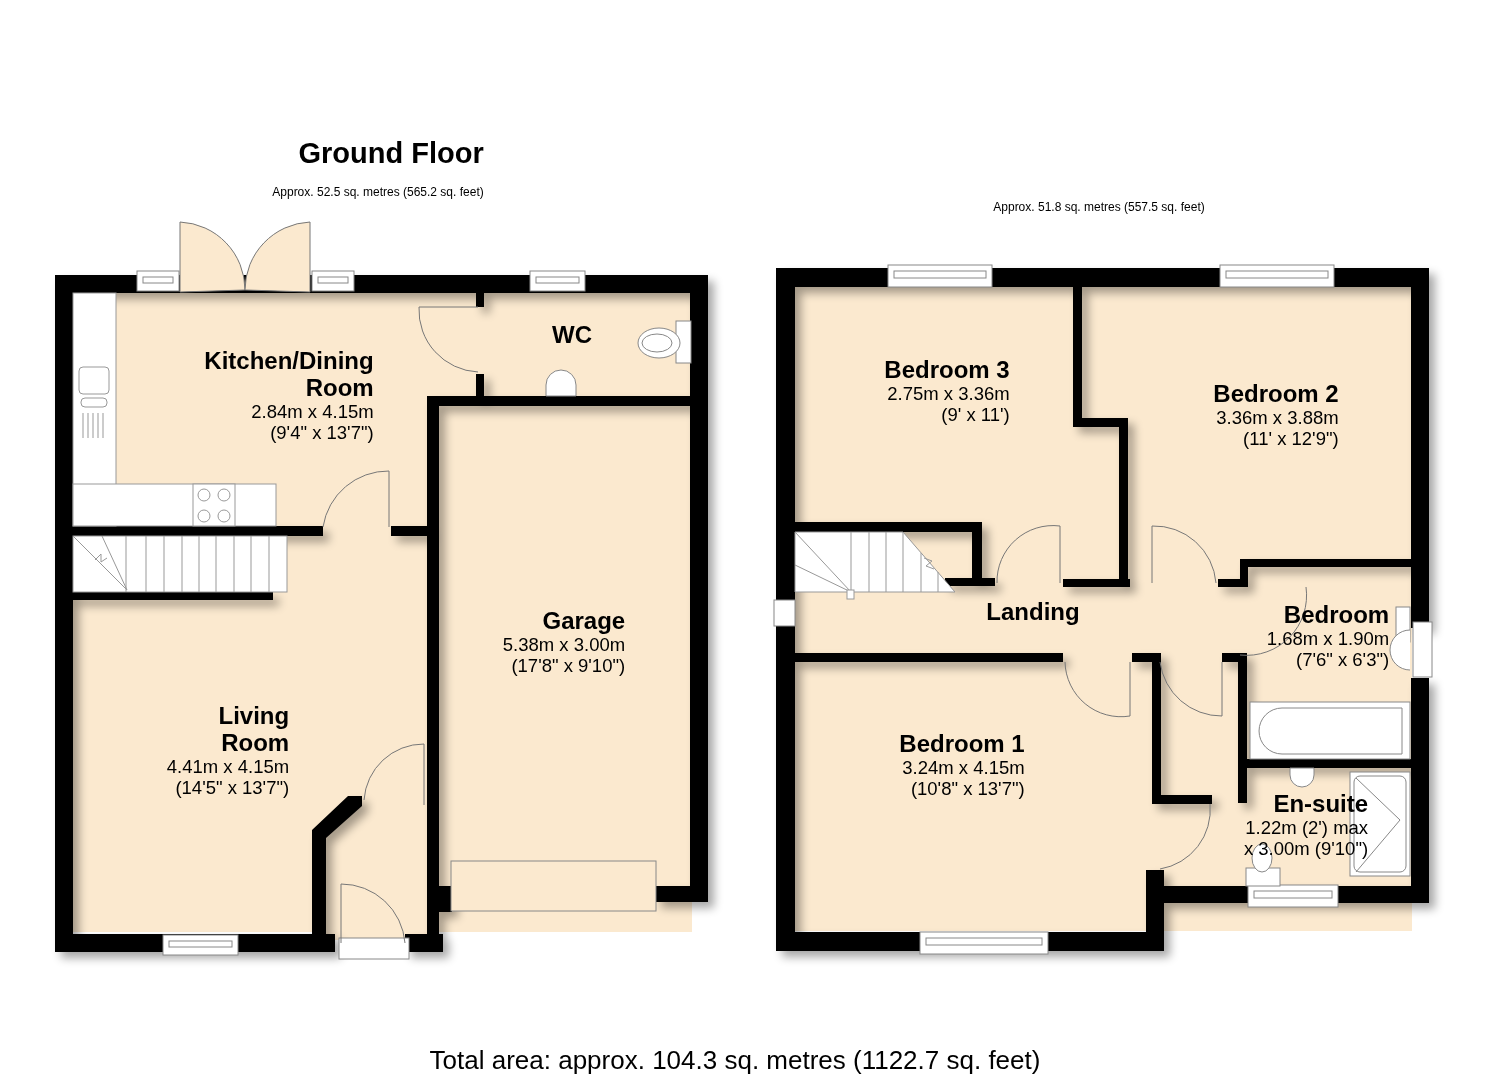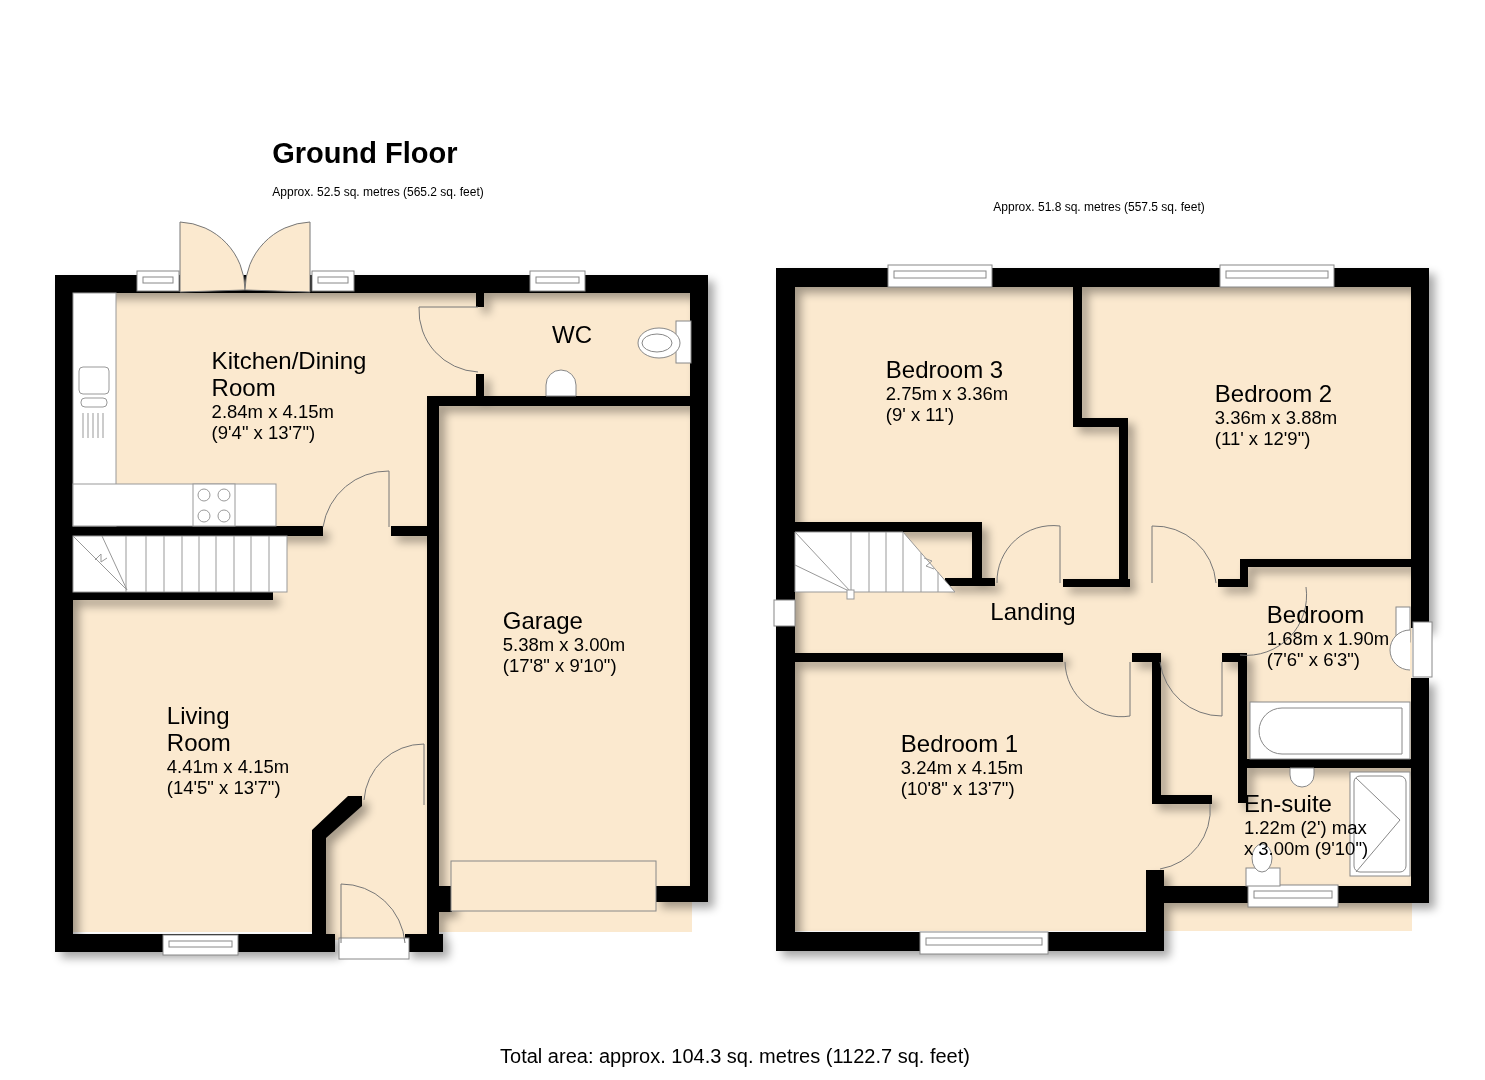--- a/index.html
+++ b/index.html
@@ -1,25 +1,25 @@
 <!DOCTYPE html>
 <html><head>
 <meta charset="utf-8">
 <style>
   html, body { margin: 0; padding: 0; background: #ffffff; }
   body { width: 1485px; height: 1080px; position: relative; overflow: hidden;
          font-family: "Liberation Sans", sans-serif; color: #000; }
   svg.plan { position: absolute; left: 0; top: 0; }
-  .lbl { position: absolute; text-align: left; line-height: 1.0; transform: translateX(-50%); white-space: nowrap; }
+  .lbl { position: absolute; text-align: right; line-height: 1.0; transform: translateX(-50%); white-space: nowrap; }
   .floor-title { font-weight: bold; font-size: 29px; }
   .floor-sub { font-size: 12px; margin-top: 18px; }
-  .room-name { font-weight: normal; font-size: 24px; line-height: 27px; }
+  .room-name { font-weight: bold; font-size: 24px; line-height: 27px; }
   .room-dim { font-size: 18.5px; line-height: 21px; }
   .total { position: absolute; left: 735px; top: 1045px; transform: translateX(-50%);
-           font-size: 20px; white-space: nowrap; }
+           font-size: 26px; white-space: nowrap; }
 </style>
 </head>
 <body>
 
 <svg class="plan" width="1485" height="1080" viewBox="0 0 1485 1080">
   <defs>
     <filter id="sh" x="-5%" y="-5%" width="115%" height="115%">
       <feGaussianBlur in="SourceAlpha" stdDeviation="5"></feGaussianBlur>
       <feOffset dx="6" dy="6" result="b"></feOffset>
       <feComponentTransfer>

